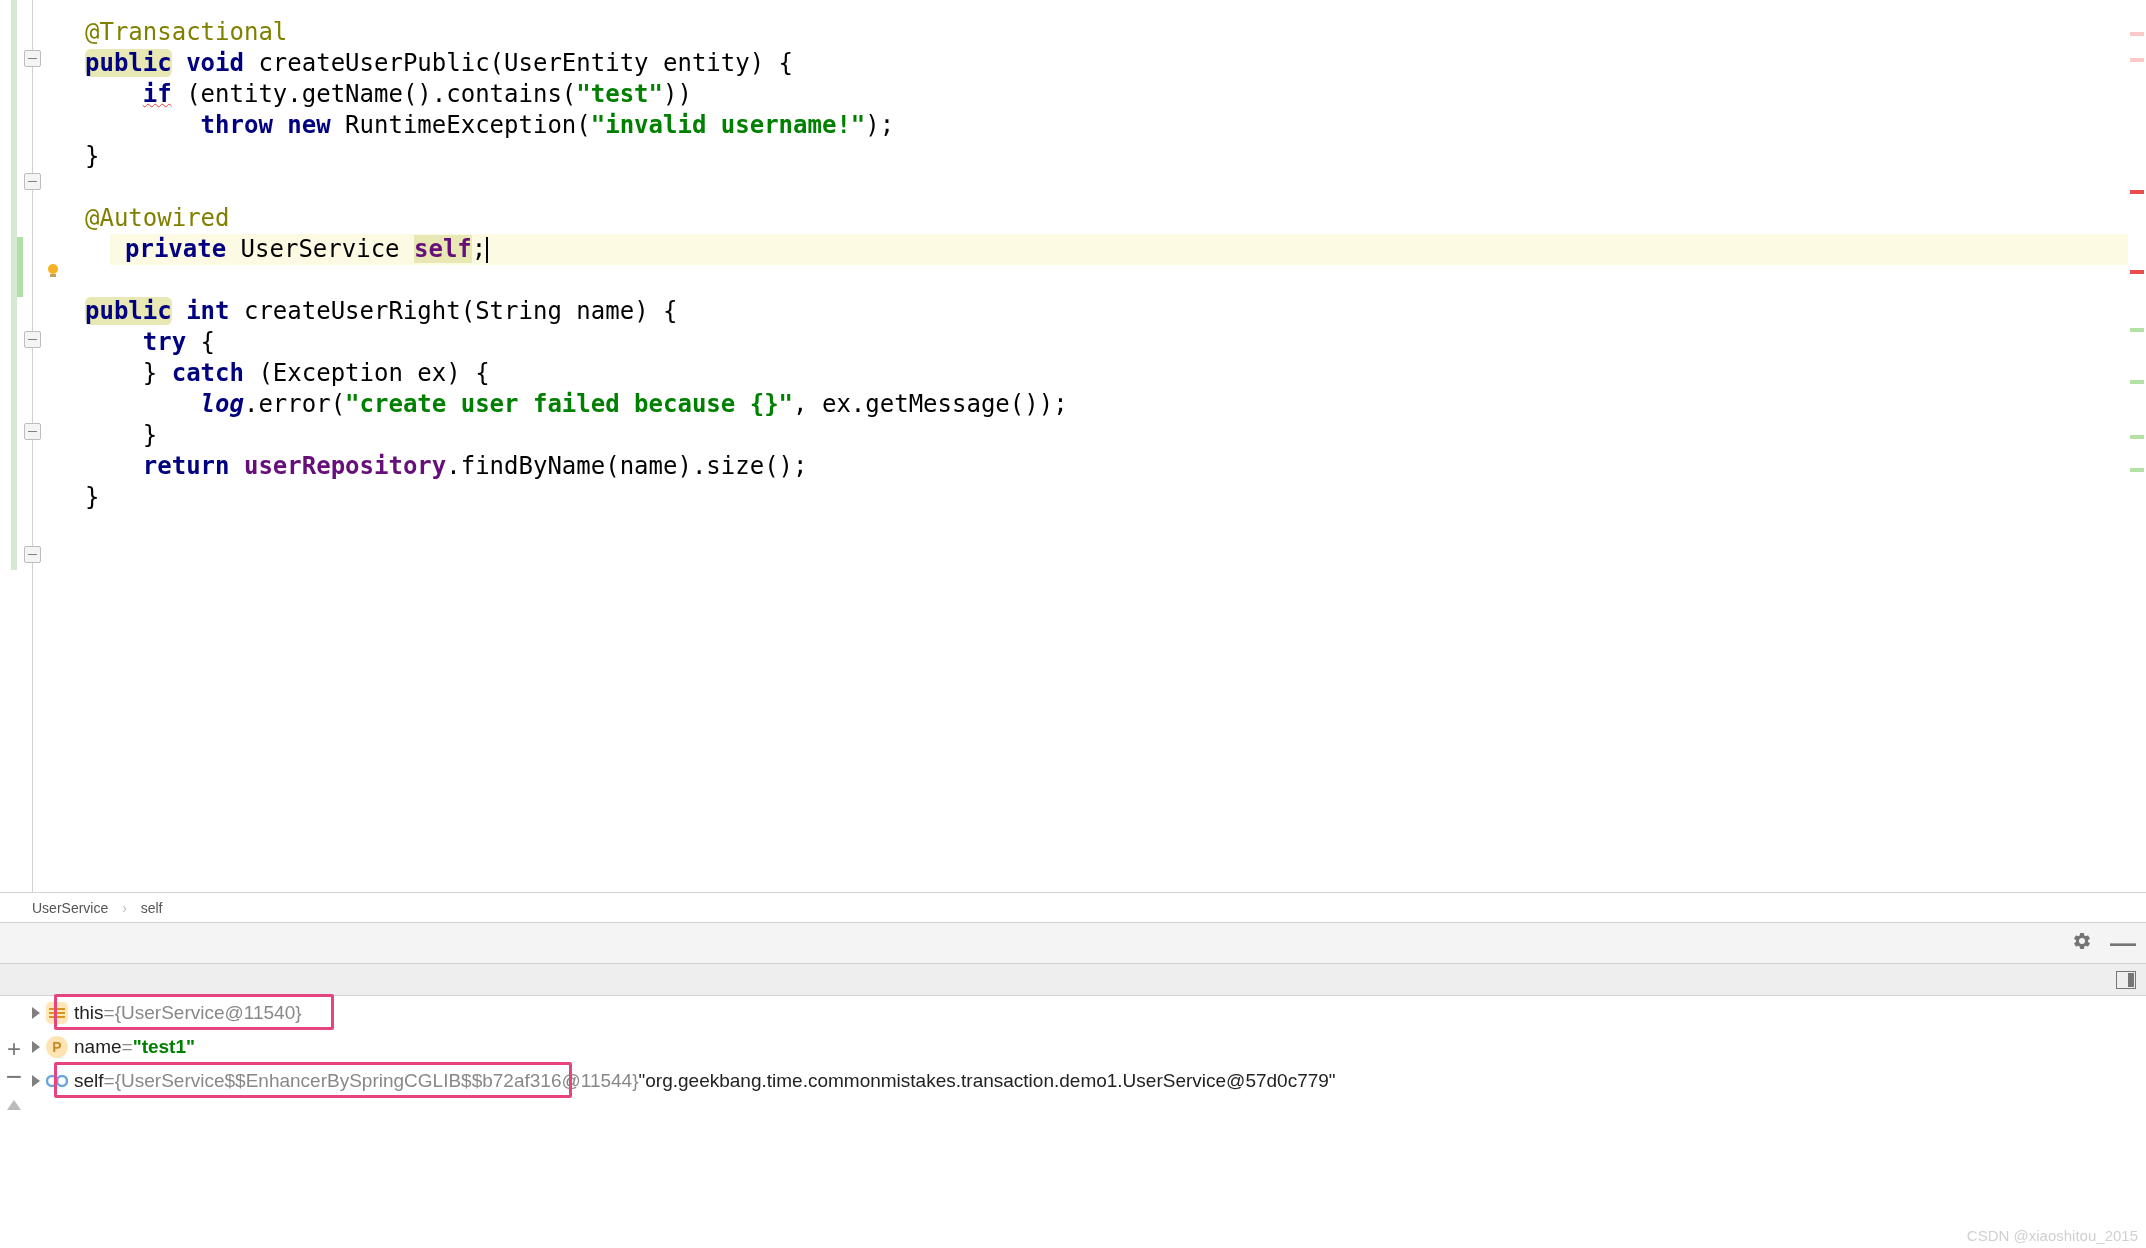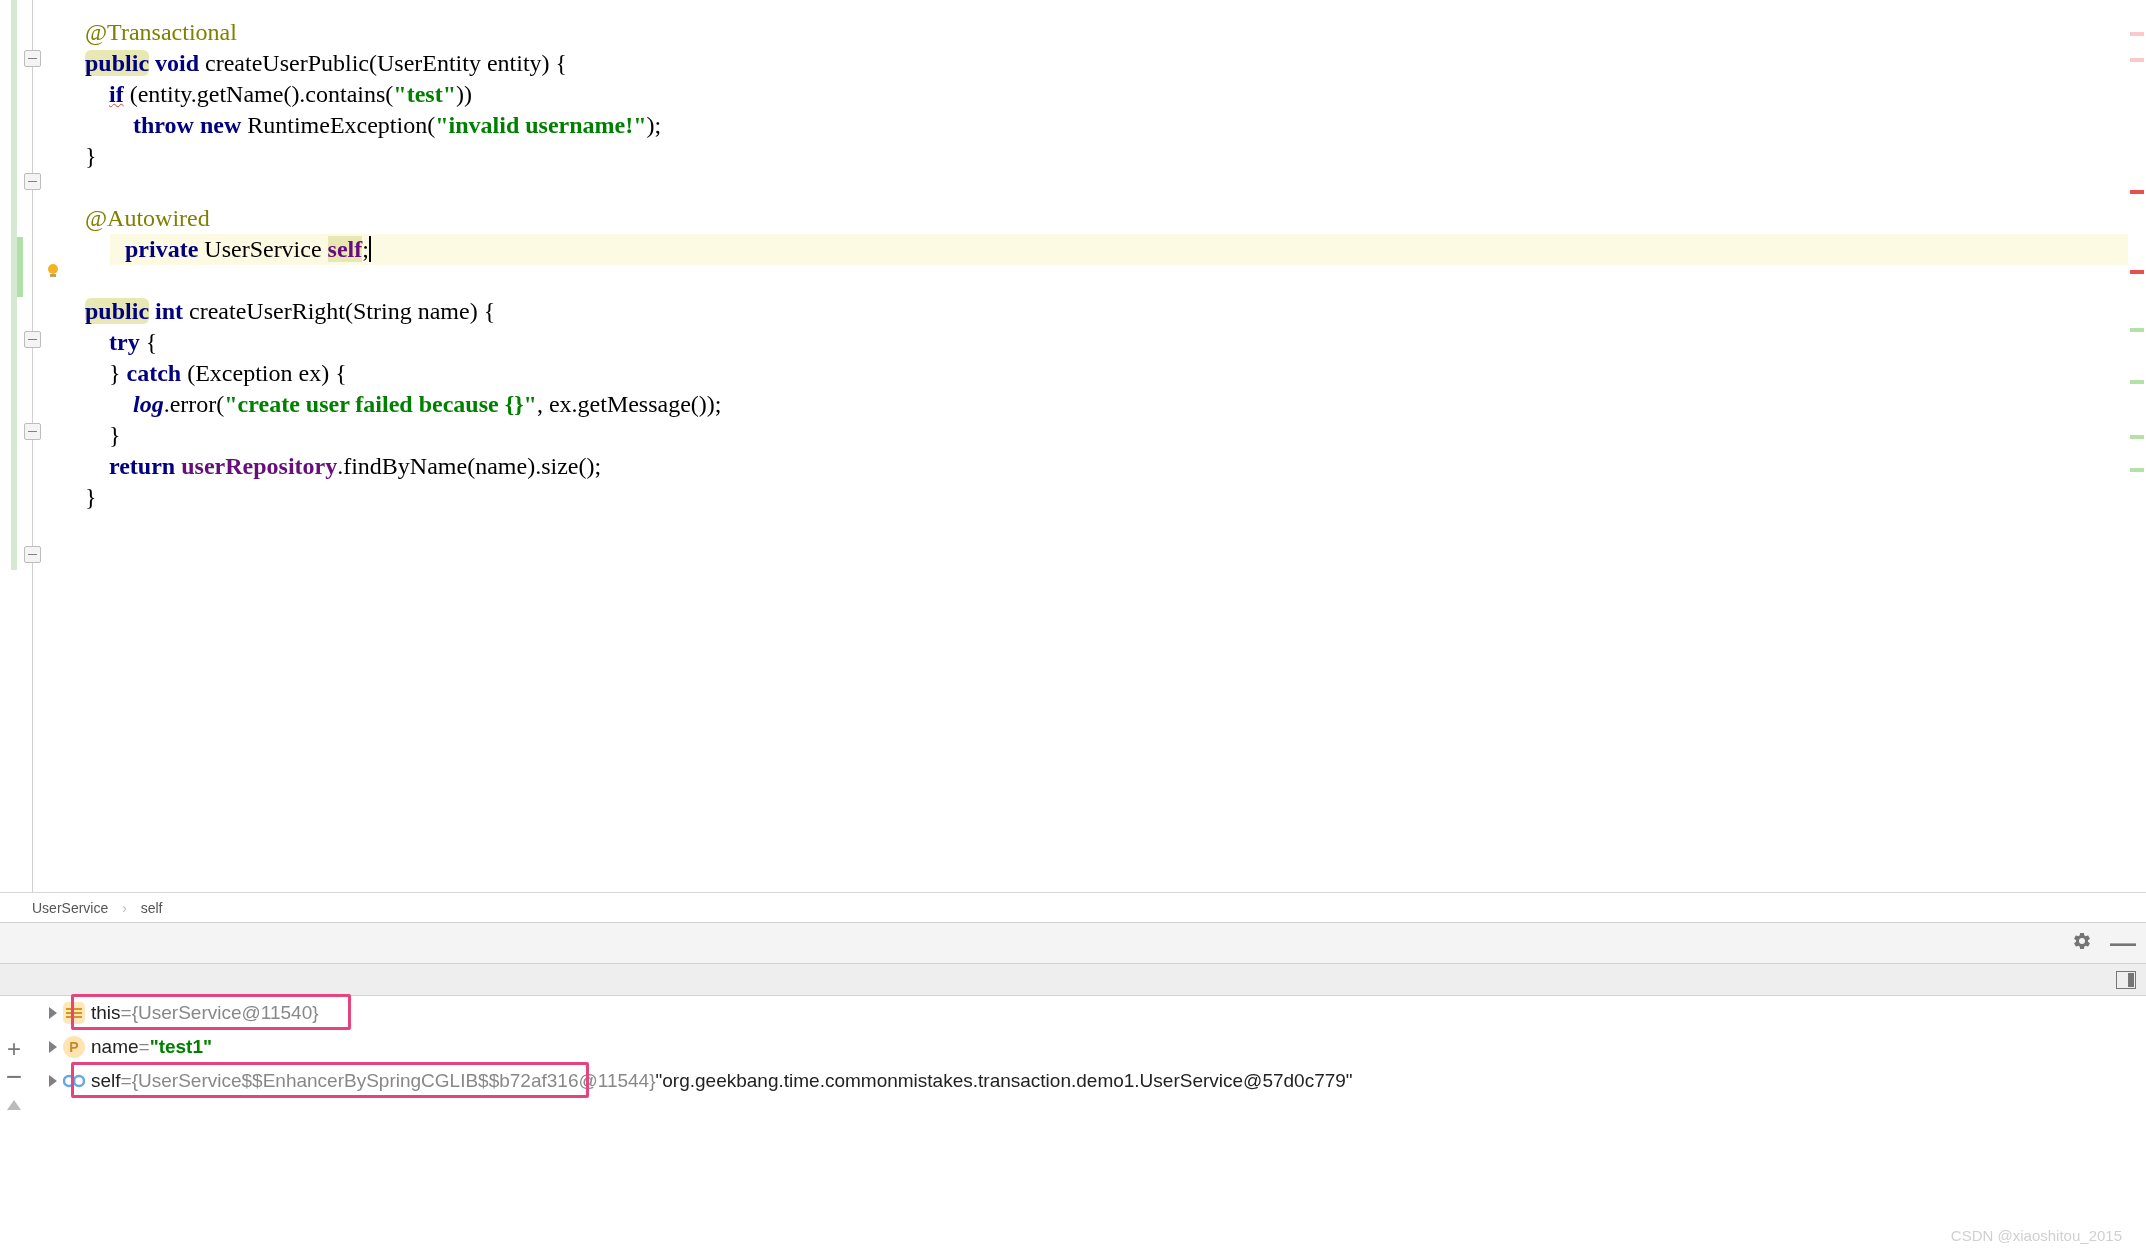--- a/index.html
+++ b/index.html
@@ -7,21 +7,21 @@
   .editor-area { position:relative; width:100%; height:892px; background:#ffffff; display:flex; }
   .gutter { width:70px; height:100%; background:#ffffff; position:relative; }
   .gutter .fold-line-main { position:absolute; left:32px; top:0; width:0; height:100%; border-left:1px solid #d0d0d0; }
   .gutter .change-bar-green1 { position:absolute; left:11px; top:0; width:6px; height:570px; background:#d6e8d2; }
   .gutter .change-bar-green2 { position:absolute; left:17px; top:237px; width:6px; height:60px; background:#b1dfa8; }
   .gutter .bulb { position:absolute; left:44px; top:262px; width:18px; height:18px; }
   .fold-toggle { position:absolute; width:17px; height:17px; background:#f4f4f4; border:1px solid #bdbdbd; left:24px; border-radius:2px; }
   .fold-toggle::before, .fold-toggle::after { content:""; position:absolute; background:#808080; }
   .fold-toggle::before { left:3px; right:3px; top:7px; height:1px; }
   .code { flex:1; position:relative; font-family:"Menlo","Consolas",monospace; font-size:24px; line-height:31px; padding-top:17px; color:#000; }
-  .code .row { height:31px; white-space:pre; padding-left:15px; position:relative;font-family:Liberation Serif, serif; }
+  .code .row { height:31px; white-space:pre; padding-left:15px; position:relative; }
   .hl-line { background:#fdfae3;margin-left:40px; }
   .exec-line { background:#2f5db9; color:#ffffff; }
   .kw { color:#000080; font-weight:bold;border-radius:6px; }
   .ann{ color:#808000; }
   .str{ color:#008000; font-weight:bold; }
   .fld { color:#660e7a; font-weight:bold; }
   .kwf{ color:#000080; font-weight:bold; font-style:italic;}
   .hblk{ background:#e8e8b4; }
   .cursor { display:inline-block; width:2px; height:26px; background:#000; vertical-align:text-bottom; }
   .highlight-red { border:3px solid #e6447e; border-radius:2px; padding:0 2px; }
@@ -30,35 +30,35 @@
   .marker{ position:absolute; right:2px; width:14px; height:4px;}
   .m-pink{ background:#fdc8c8;}
   .m-red{ background:#e94d4d;}
   .m-green{ background:#b4e2a6;}
   .breadcrumbs { height:30px; line-height:30px; padding-left:32px; font-size:14px; color:#555; border-top:1px solid #d6d6d6; }
   .breadcrumbs .sep{ color:#bbb; padding:0 10px;}
   .mid-toolbar { height:42px; background:#f4f4f4; border-top:1px solid #d1d1d1; border-bottom:1px solid #d1d1d1; display:flex; justify-content:flex-end; align-items:center; padding-right:10px; gap:18px;}
   .mid-sub { height:32px; background:#eeeeee; border-bottom:1px solid #d1d1d1; display:flex; justify-content:flex-end; align-items:center; padding-right:10px;}
   .vars-panel { height:250px; background:#ffffff; }
   .vars-header { font-size:17px; color:#333; padding:8px 0 4px 14px; }
-  .vars-list { padding-left:25px; }
+  .vars-list { padding-left:8px; }
   .var-row { display:flex; align-items:center; height:34px; font-size:19px; position:relative; padding-left:24px;}
   .var-row .tri { width:0;height:0;border-top:6px solid transparent;border-bottom:6px solid transparent;border-left:8px solid #808080; margin-right:6px;}
   .var-icon { width:22px;height:22px;border-radius:5px;display:flex;align-items:center;justify-content:center;font-size:14px;font-weight:bold;margin-right:6px;}
   .vi-this{ background:#ffe7ba;color:#c97c12;}
   .vi-name{ background:#ffe4b3;color:#c58b2a;border-radius:50%;}
   .var-name{ color:#222; }
   .var-val-grey{ color:#888;}
   .var-val-green{ color:#008000; font-weight:bold;}
   .var-val-black{ color:#222;}
   .hi-box{ position:absolute; border:3px solid #e6447e; border-radius:2px; pointer-events:none;}
   .side-controls{ position:absolute; left:0; top:1035px; width:30px;}
   .side-btn{ width:28px;height:28px;display:flex;align-items:center;justify-content:center;color:#777;}
   .gear-icon{width:20px;height:20px;}
-  .watermark{ position:absolute; right:24px; bottom:4px; font-size:15px; color:#d0d0d0;}
+  .watermark{ position:absolute; right:8px; bottom:4px; font-size:15px; color:#d0d0d0;}
   .layout-icon{display:inline-flex;}
 </style>
 </head>
 <body>
 
 <div class="editor-area">
   <div class="gutter">
     <div class="change-bar-green1"></div>
     <div class="change-bar-green2"></div>
     <div class="fold-line-main"></div>

